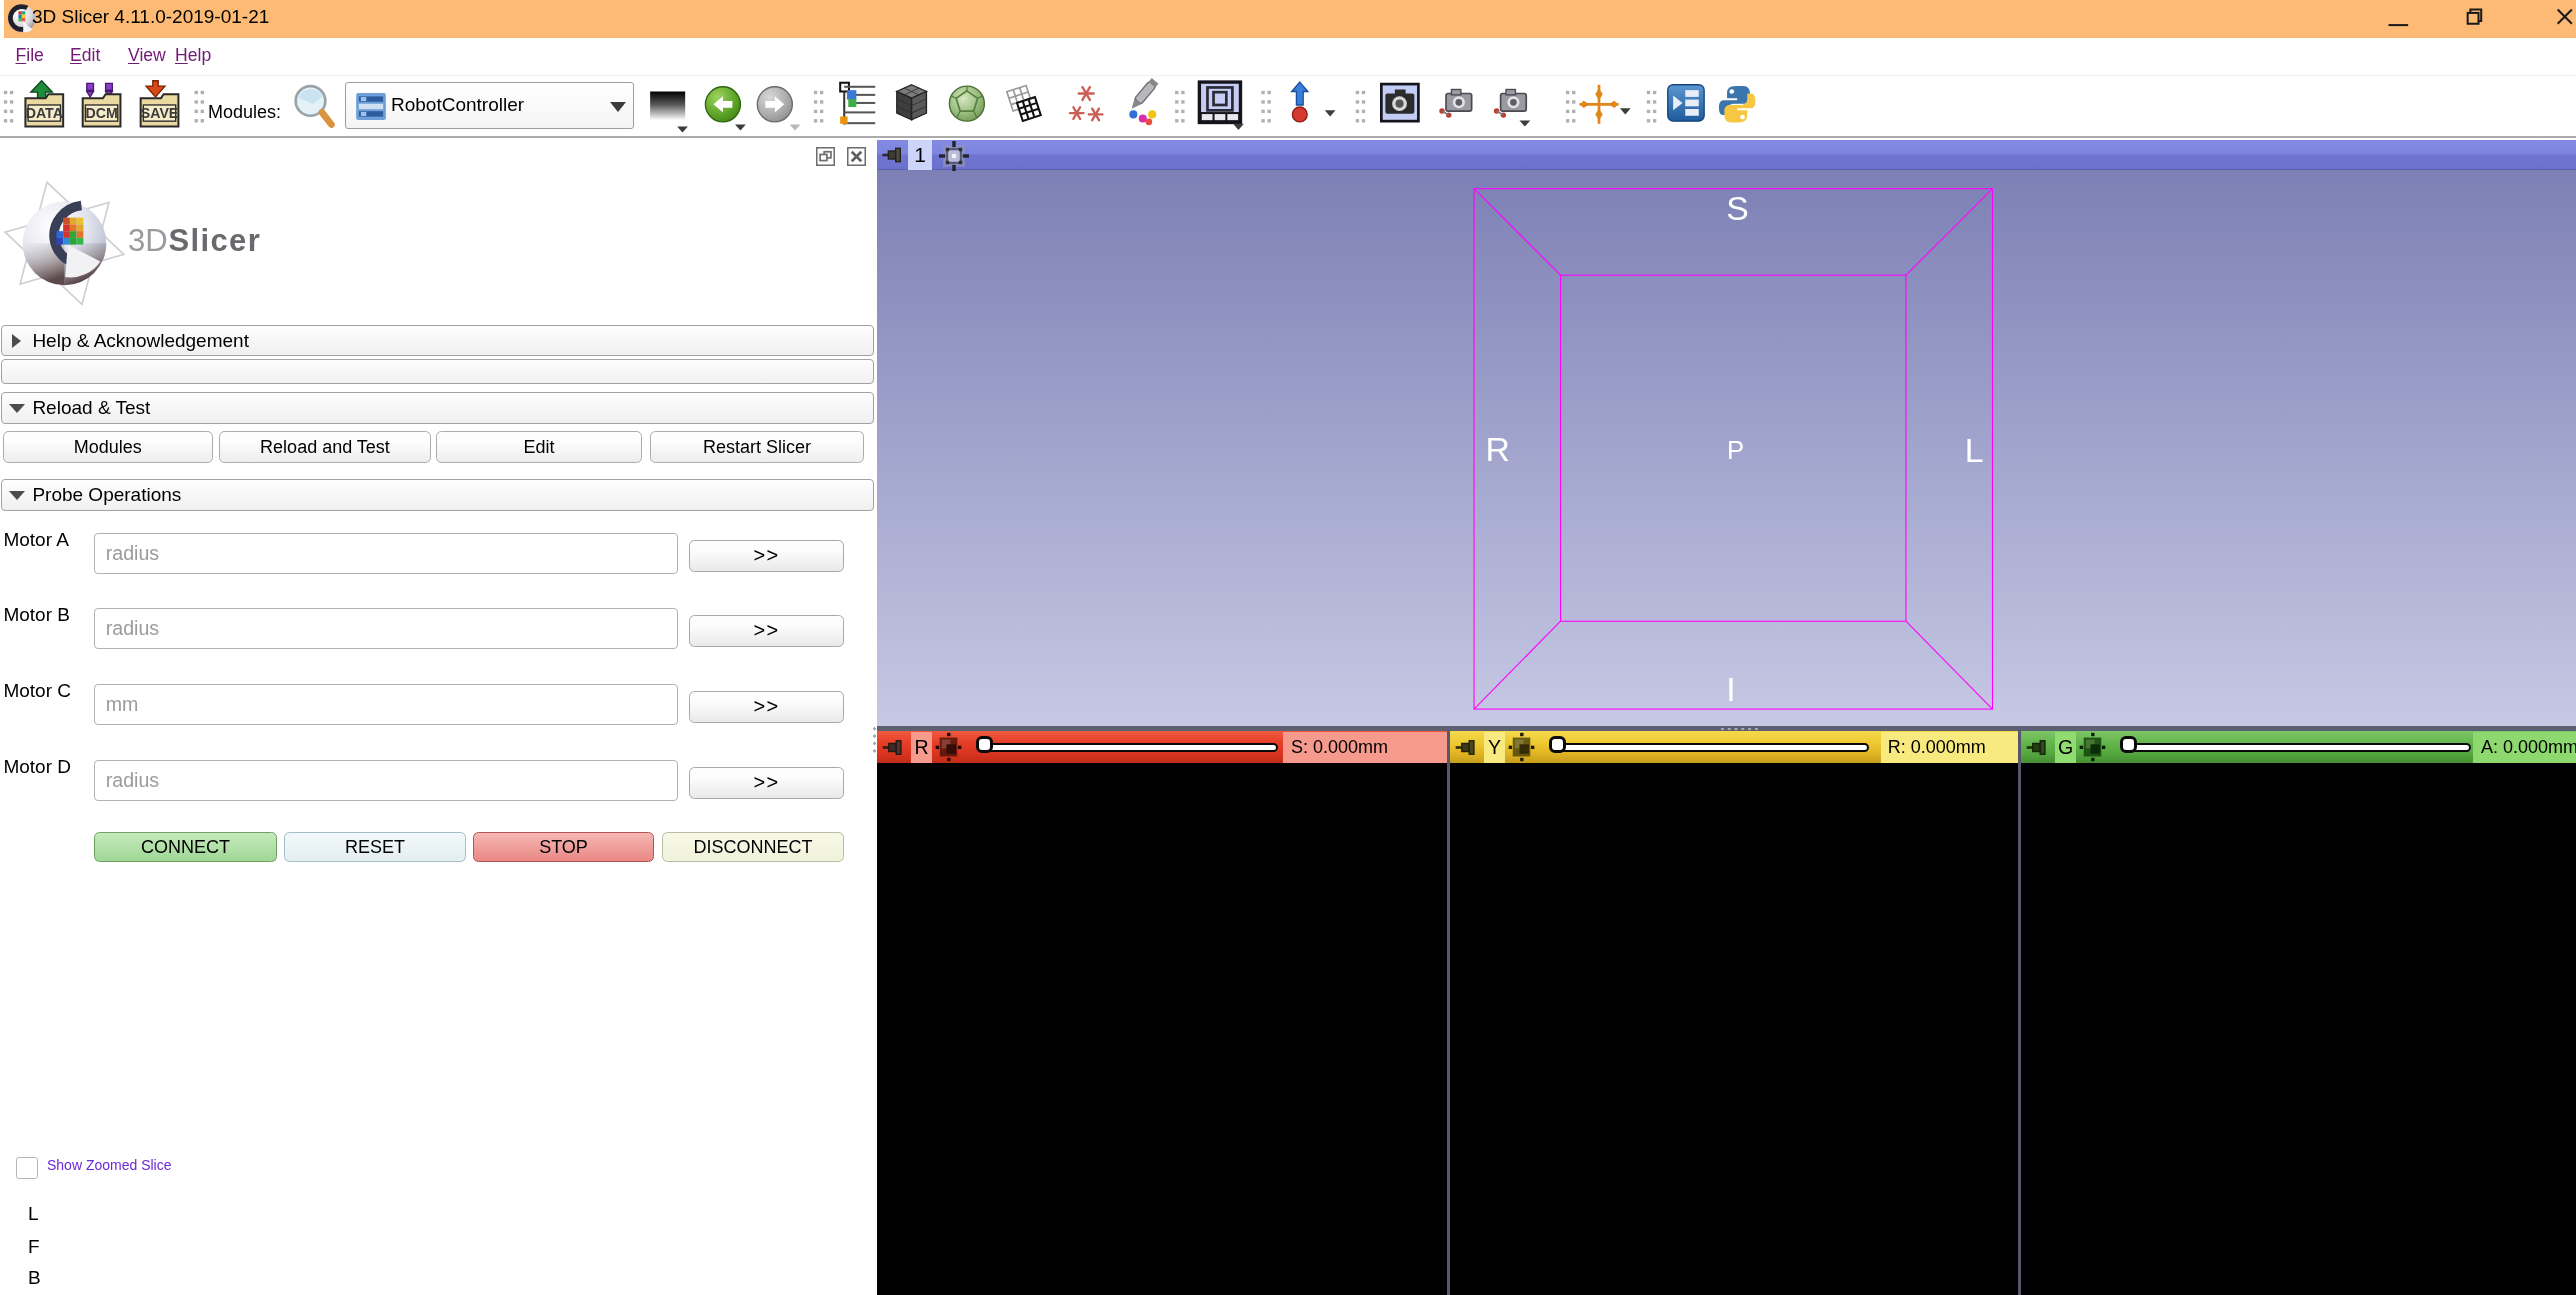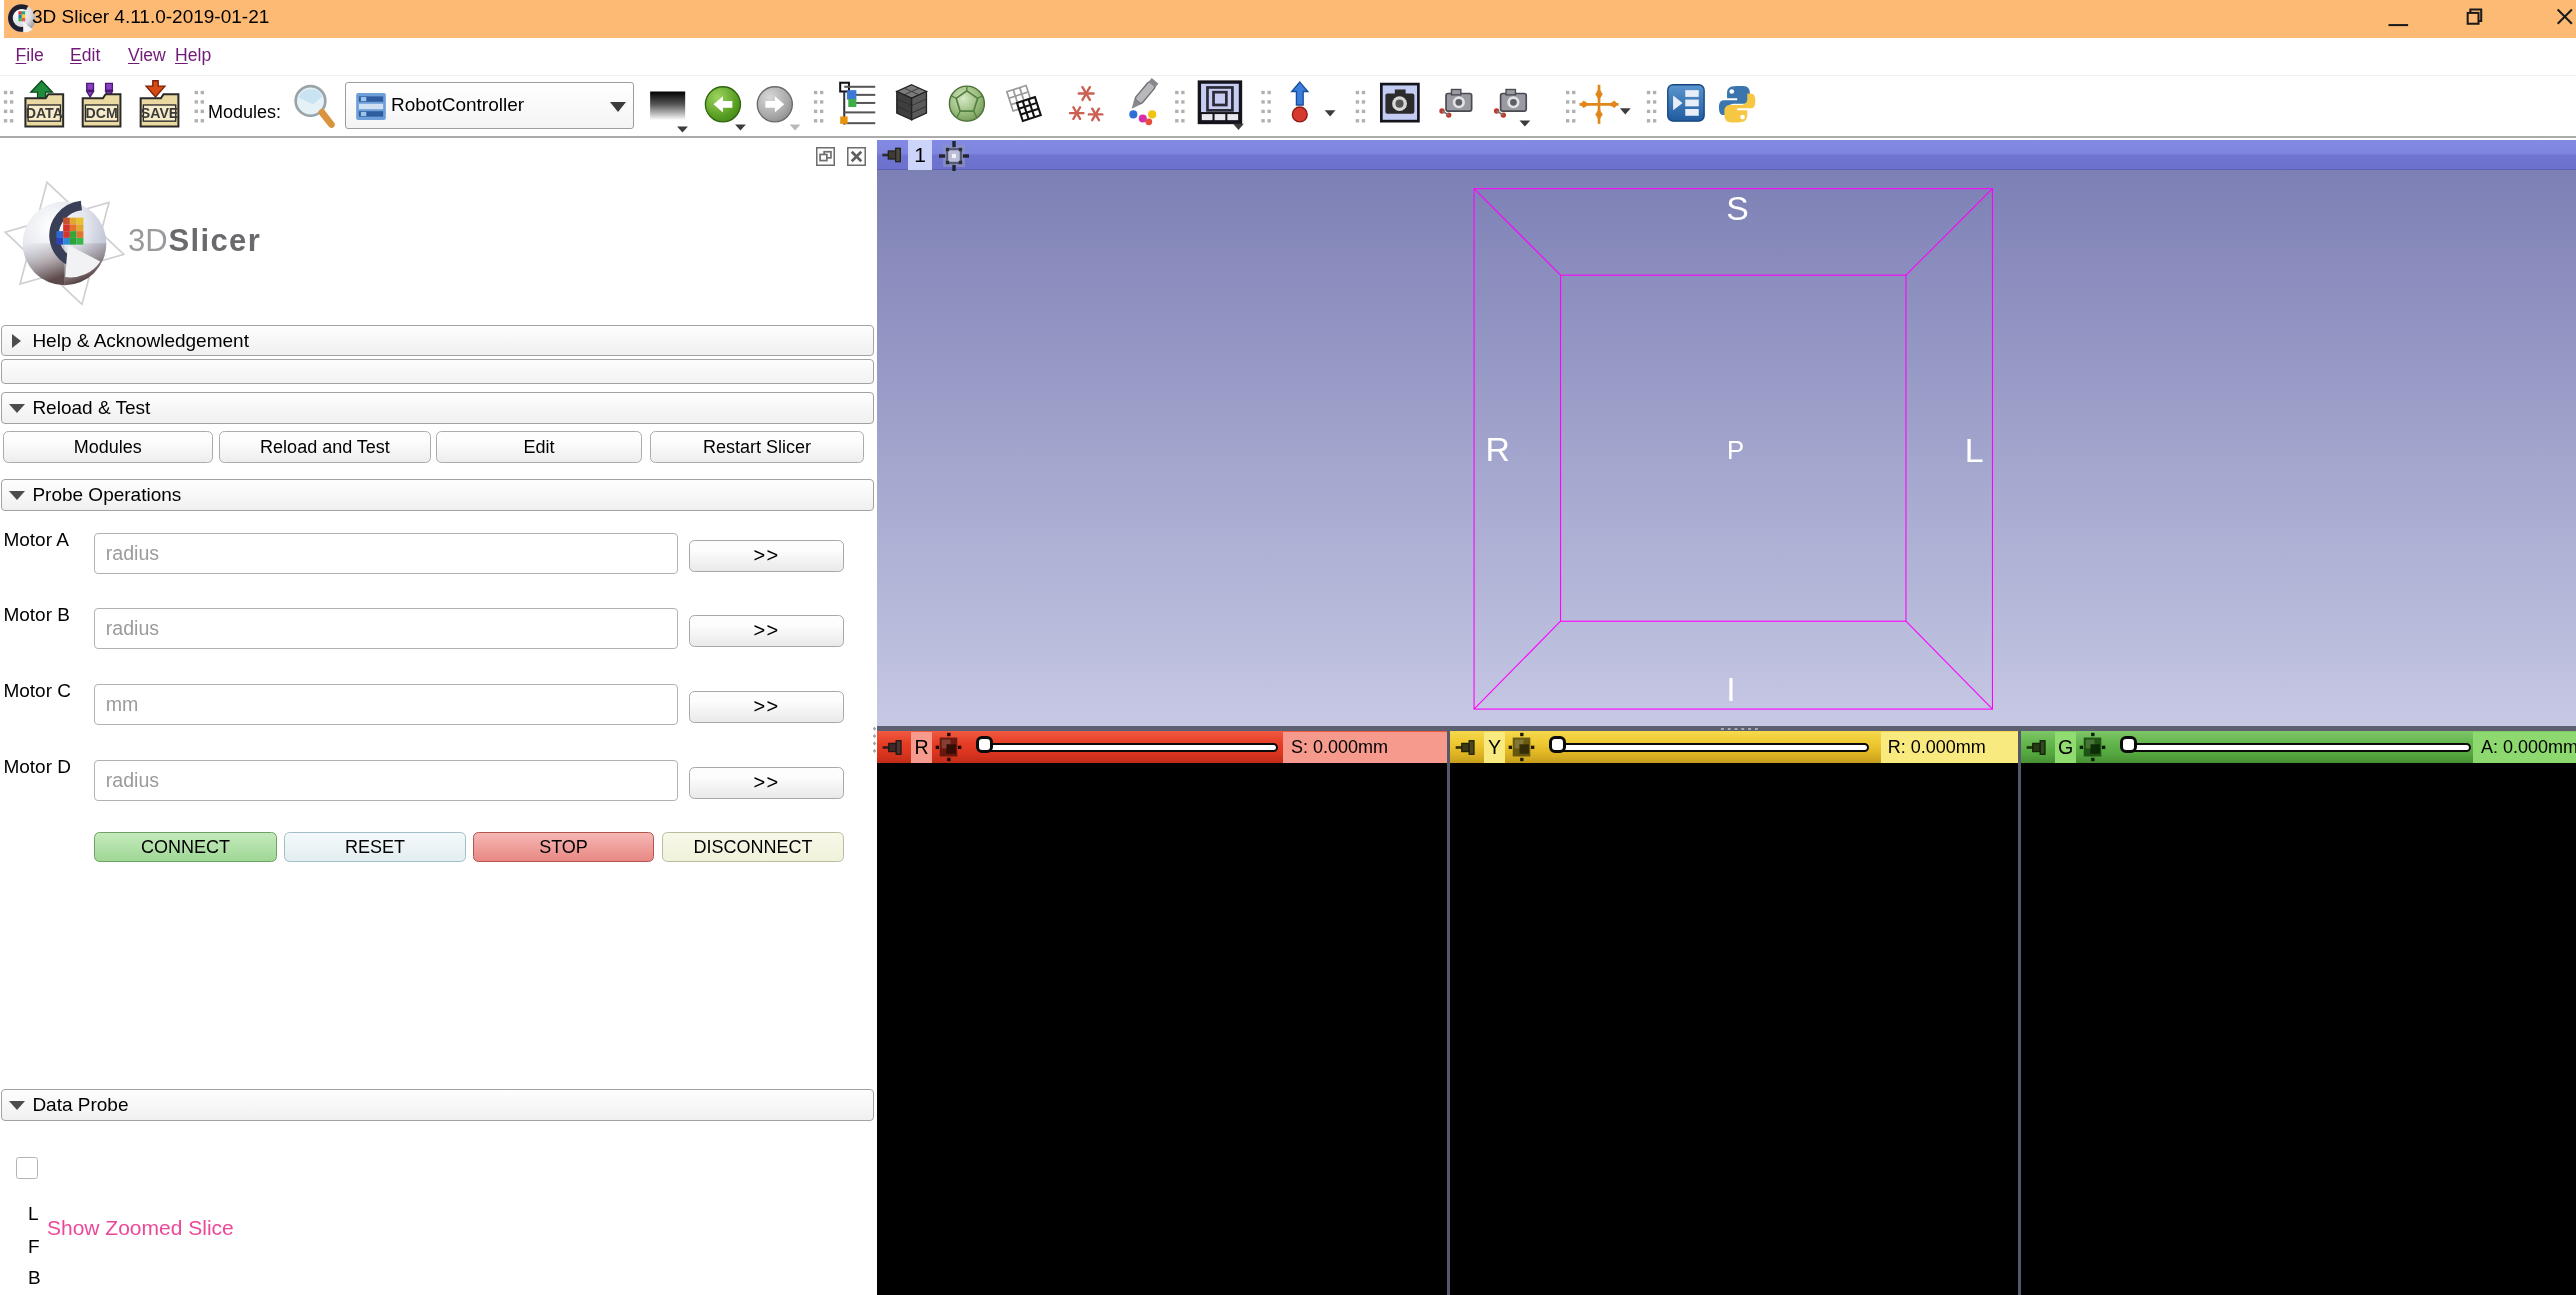--- a/index.html
+++ b/index.html
@@ -446,26 +446,22 @@
     <div class="inp" style="top:622px">
         <span>radius</span>
       </div>
     <div class="gg" style="top:629px;line-height:28px">&gt;&gt;</div>
 
     <div class="btn" style="left:94px;top:694px;width:183px;height:30px;line-height:28px;background:linear-gradient(#c5eabc,#9fd795);border-color:#6da264">CONNECT</div>
     <div class="btn" style="left:284px;top:694px;width:182px;height:30px;line-height:28px;background:linear-gradient(#f3f9fa,#e3eef1);border-color:#a2bec6">RESET</div>
     <div class="btn" style="left:473px;top:694px;width:181px;height:30px;line-height:28px;background:linear-gradient(#f5b7b4,#e98884);border-color:#b25450">STOP</div>
     <div class="btn" style="left:662px;top:694px;width:182px;height:30px;line-height:28px;background:linear-gradient(#f7f8e8,#f0f2da);border-color:#b9bc9e">DISCONNECT</div>
 
-    <div class="hdr" style="top:951px;height:32px">
-        <div class="arr-d"></div>
-        <div class="tx">Data Probe</div>
-      </div>
     <div style="position:absolute;left:15.5px;top:1019px;width:22px;height:22px;border:1.4px solid #b5b5b5;border-radius:2.7px;background:#fff"></div>
-    <div style="position:absolute;left:47px;top:1078px;font-size:21px;color:#ec4899">Show Zoomed Slice</div>
+    <div style="position:absolute;left:47px;top:1019px;font-size:14px;color:#6d28d9">Show Zoomed Slice</div>
     <div style="position:absolute;left:28px;top:1065px;font-size:19px;color:#000">L</div>
     <div style="position:absolute;left:28px;top:1098px;font-size:19px;color:#000">F</div>
     <div style="position:absolute;left:28px;top:1129px;font-size:19px;color:#000">B</div>
   </div>
   <div style="position:absolute;left:872px;top:725px;width:5.4px;height:30px;background-image:radial-gradient(circle,#a8a8a8 1.4px,transparent 1.6px);background-size:5.4px 7.4px"></div>
   <div id="central">
     <div id="view3d">
       <svg width="1699" height="586" style="position:absolute;left:0;top:0" viewBox="0 0 2513 867">
         <g fill="none" stroke="#ff00ff" stroke-width="1.6">
           <rect x="883" y="72" width="767" height="770"></rect>

